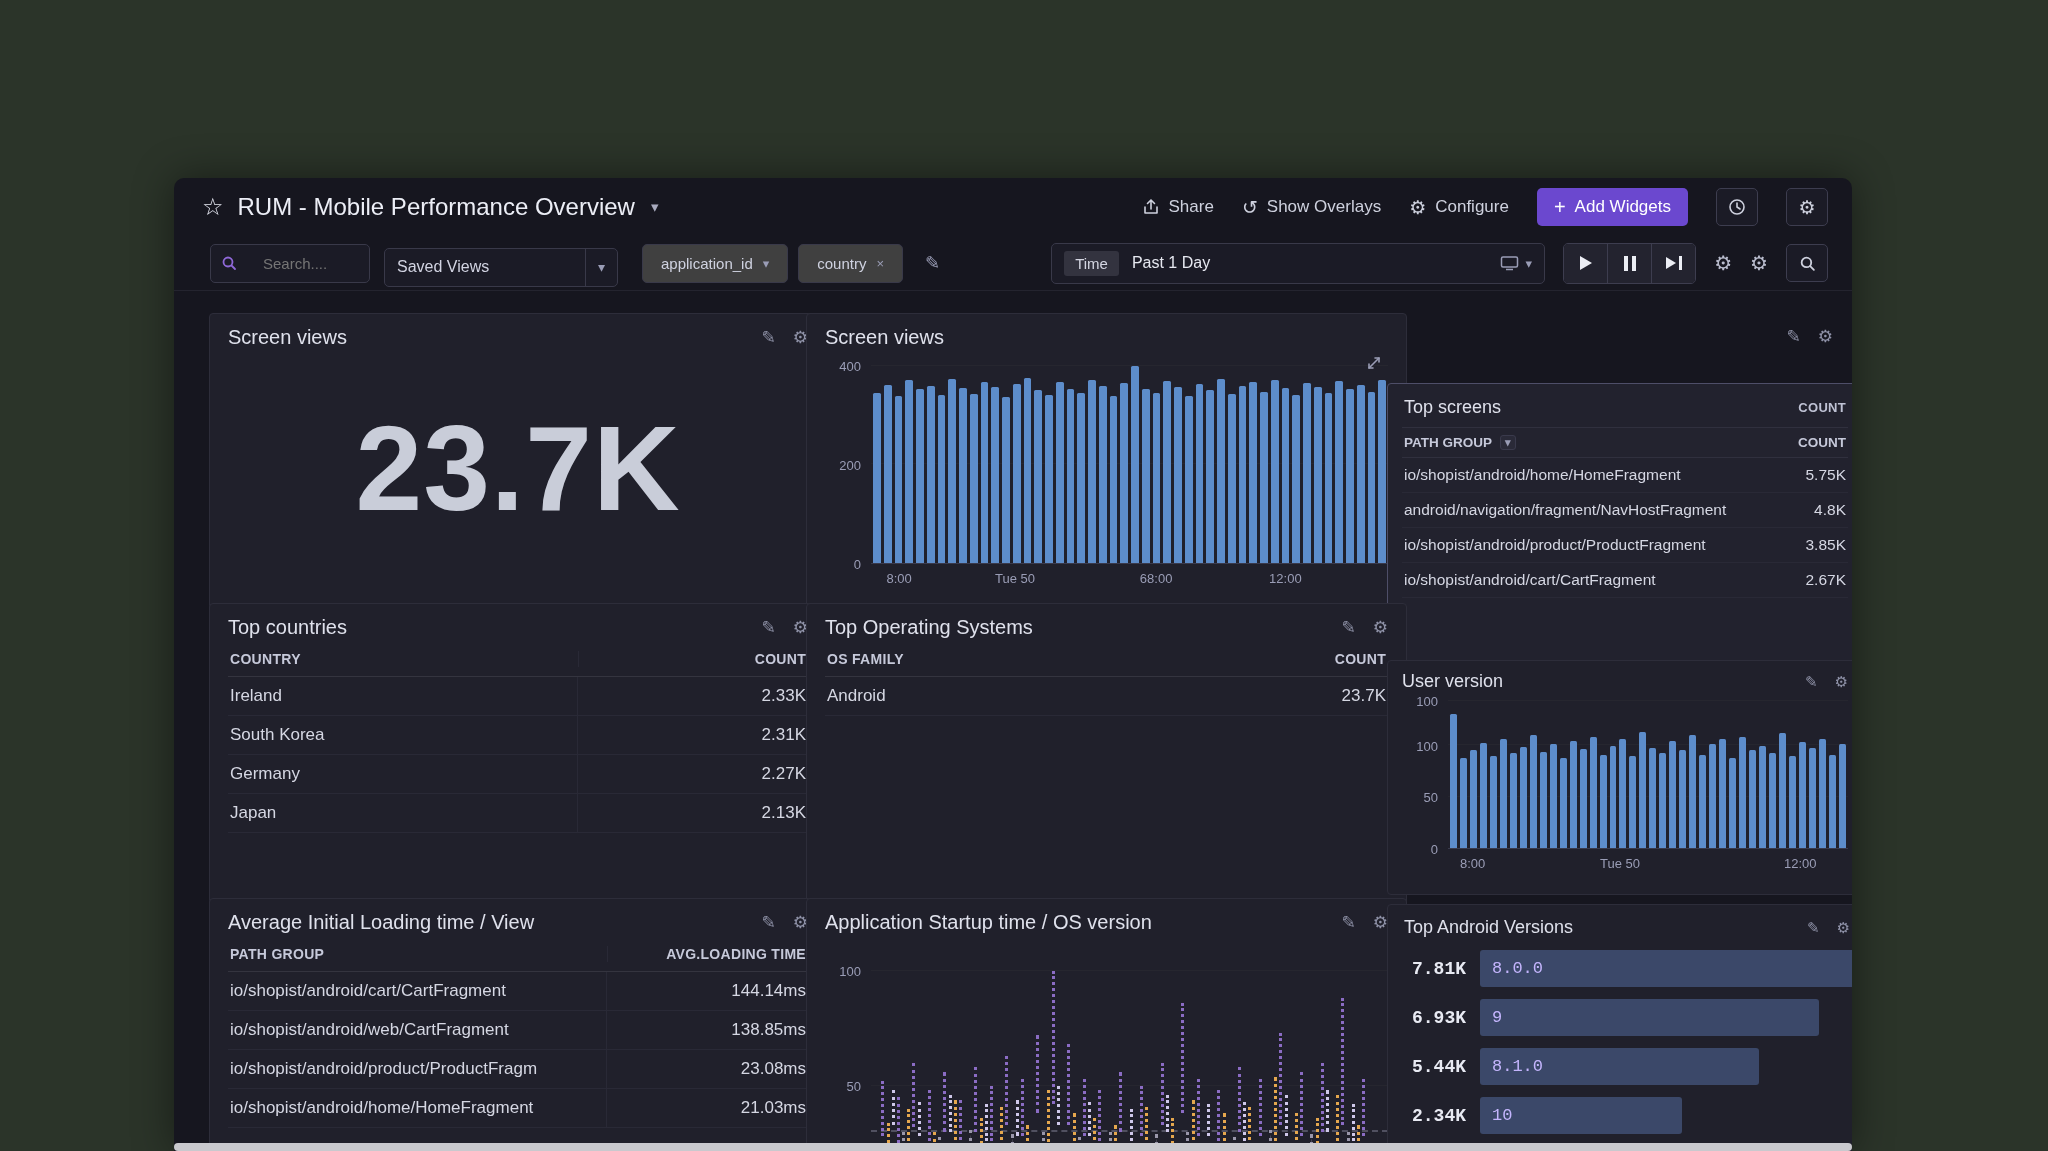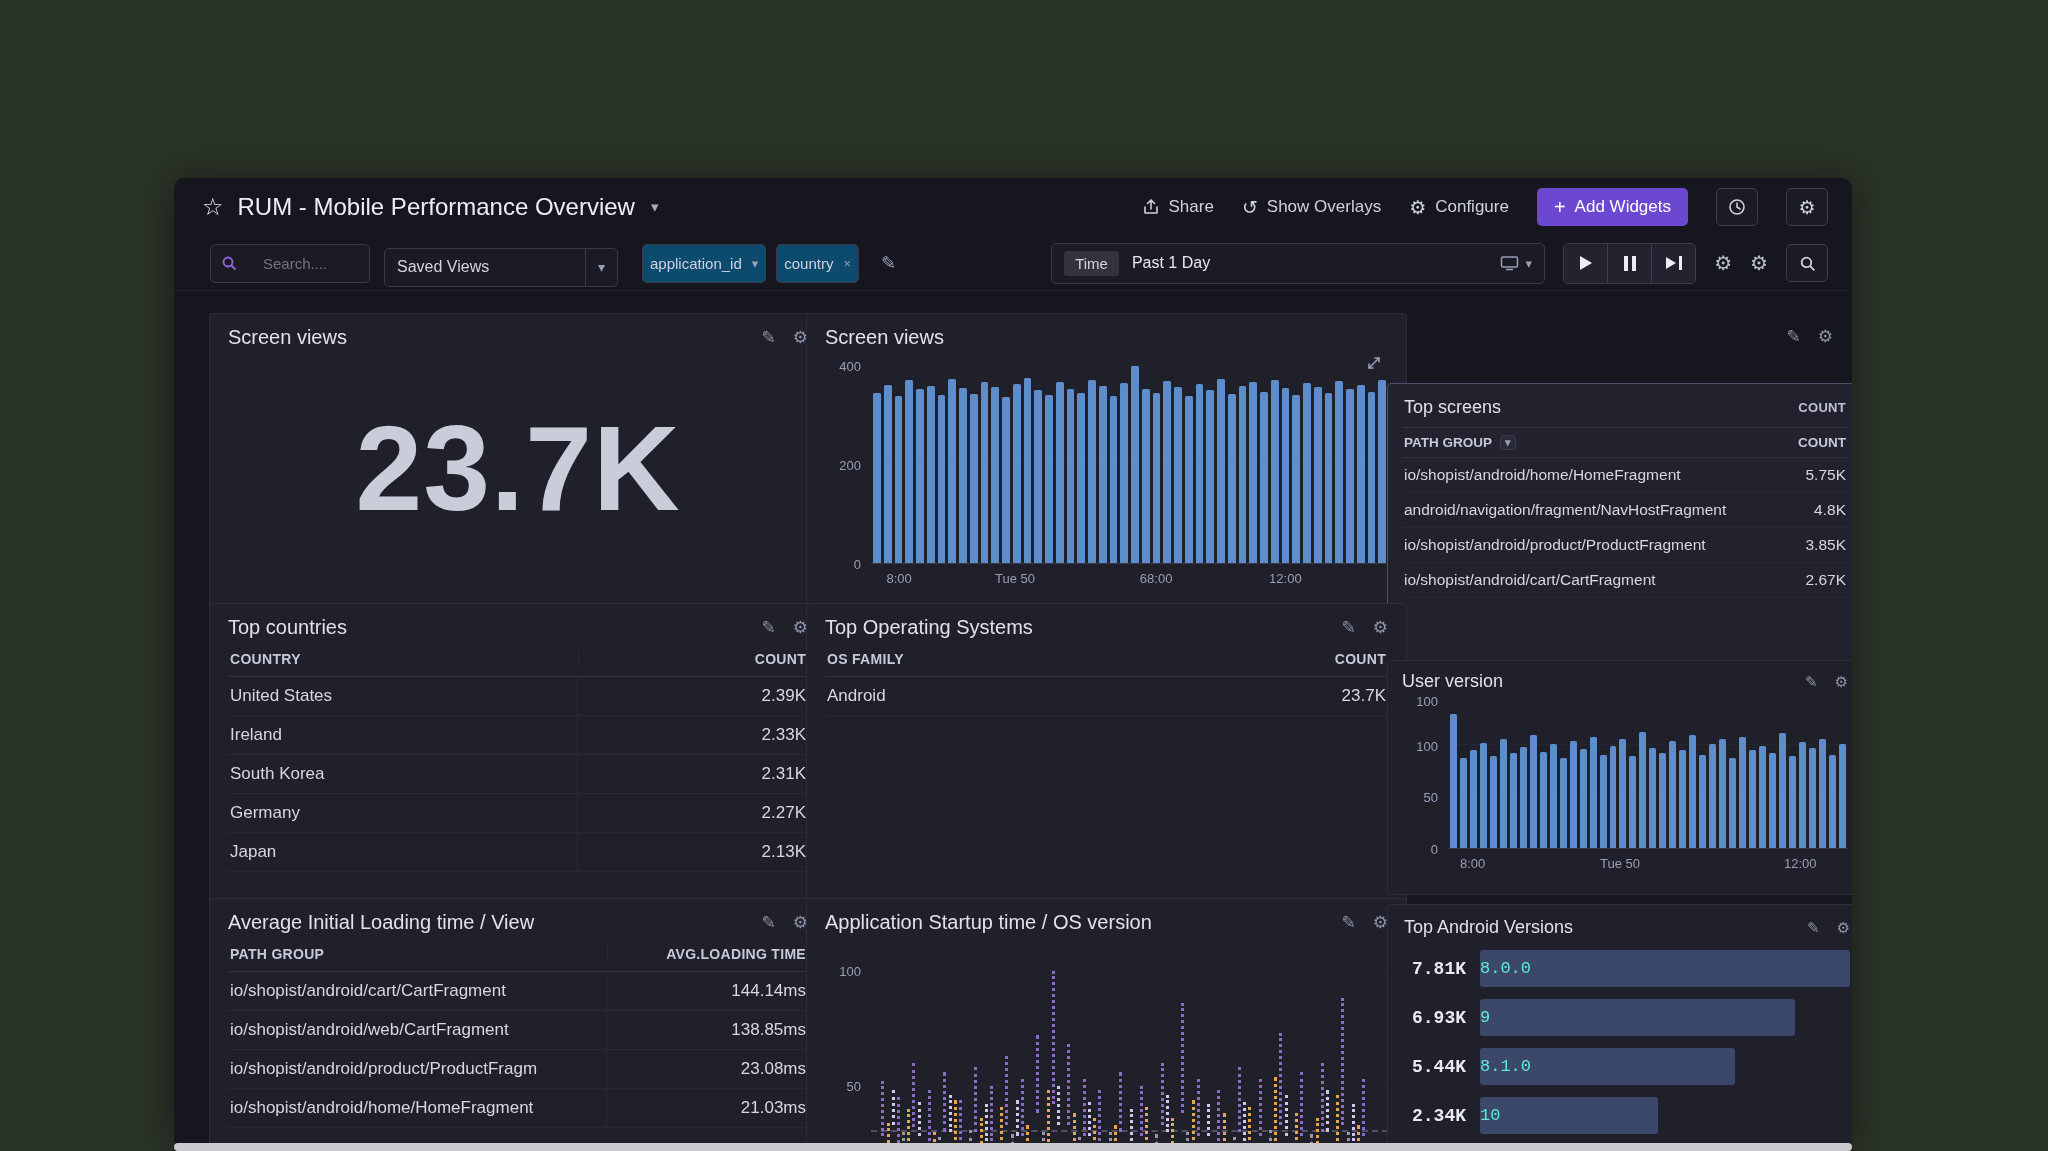--- a/index.html
+++ b/index.html
@@ -19,21 +19,21 @@
   .sq-btn{width:40px;height:36px;border:1px solid #3d3d4f;border-radius:5px;display:flex;align-items:center;justify-content:center;color:#ced1de;cursor:pointer;background:#1b1b26;}
 
   
   .toolbar{height:54px;display:flex;align-items:center;padding:0 24px 0 36px;gap:14px;border-bottom:1px solid #24242f;}
   .inputlike{height:37px;border:1px solid #393949;border-radius:5px;background:#1b1b26;display:flex;align-items:center;}
   .search-box{width:138px;padding:0 10px;gap:24px;}
   .search-box input{background:transparent;border:0;outline:0;color:#9a9db6;font-size:15px;width:86px;font-family:inherit;}
   .saved-views{width:220px;padding:0 0 0 12px;justify-content:space-between;color:#d2d4e2;font-size:16px;cursor:pointer;margin-top:8px;}
   .sv-chev{color:#9a9db6;font-size:14px;border-left:1px solid #393949;padding:0 12px;height:100%;display:flex;align-items:center;}
   .filters{display:flex;align-items:center;gap:10px;margin-left:10px;}
-  .filter-pill{height:37px;border:1px solid #393949;border-radius:5px;background:#0c4a6e;display:flex;align-items:center;gap:10px;padding:0 7px;color:#cfd2e0;font-size:15px;cursor:pointer;}
+  .filter-pill{height:37px;border:1px solid #393949;border-radius:5px;background:#404040;display:flex;align-items:center;gap:10px;padding:0 18px;color:#cfd2e0;font-size:15px;cursor:pointer;}
   .pill-chev{color:#9a9db6;font-size:13px;}
   .pencil-btn{color:#9a9db6;font-size:18px;margin-left:12px;cursor:pointer;}
   .tb2-right{margin-left:auto;display:flex;align-items:center;gap:18px;}
   .time-box{width:468px;height:39px;border:1px solid #393949;border-radius:5px;display:flex;align-items:center;gap:13px;padding:0 12px;cursor:pointer;background:#1b1b26;}
   .time-chip{background:#33333f;color:#d4d6e2;font-size:15px;padding:4px 11px;border-radius:3px;}
   .time-value{color:#e6e8f0;font-size:16px;}
   .cast{margin-left:auto;display:flex;align-items:center;gap:7px;color:#9a9db6;}
   .play-group{display:flex;border:1px solid #3d3d4f;border-radius:5px;overflow:hidden;}
   .play-btn{width:43px;height:39px;background:#23232f;display:flex;align-items:center;justify-content:center;cursor:pointer;}
   .play-btn+.play-btn{border-left:1px solid #3d3d4f;}
@@ -91,21 +91,21 @@
   .bar{flex:1;border-radius:1.5px 1.5px 0 0;min-width:2px;}
   .dotcol{position:absolute;width:0;}
   .dashline{position:absolute;left:0;right:0;border-top:2px dashed rgba(160,160,185,.38);}
   .expand-ic{position:absolute;top:4px;right:6px;cursor:pointer;z-index:2;}
 
   
   .android-rows{margin-top:12px;display:flex;flex-direction:column;gap:12px;font-family:Liberation Mono, monospace;}
   .android-row{display:flex;align-items:center;gap:14px;}
   .a-count{width:62px;text-align:right;font-size:18px;font-weight:bold;color:#e8eaf3;}
   .a-barwrap{flex:1;}
-  .a-bar{height:37px;background:#3b4869;border-radius:3px;display:flex;align-items:center;padding:0 0;color:#5eead4;font-size:17px;}
+  .a-bar{height:37px;background:#3b4869;border-radius:3px;display:flex;align-items:center;padding:0 12px;color:#c4b5fd;font-size:17px;}
 
   .bottom-bar{position:absolute;left:0;right:0;bottom:0;height:8px;background:#c9c9ce;border-radius:4px;cursor:pointer;}
 </style>
 </head>
 <body>
 
 <div class="dashboard">
 
   <div class="topbar">
     <span class="star">☆</span>
@@ -341,24 +341,20 @@
         <div class="panel-icons">
           <span>✎</span>
           <span>⚙</span>
         </div>
       </div>
       <div class="thead">
         <div class="hc0">COUNTRY</div>
         <div class="hc1">COUNT</div>
       </div>
       <div class="tbody">
-          <div class="trow">
-            <div class="tcell c0">United States</div>
-            <div class="tcell c1">2.39K</div>
-          </div>
           <div class="trow">
             <div class="tcell c0">Ireland</div>
             <div class="tcell c1">2.33K</div>
           </div>
           <div class="trow">
             <div class="tcell c0">South Korea</div>
             <div class="tcell c1">2.31K</div>
           </div>
           <div class="trow">
             <div class="tcell c0">Germany</div>

